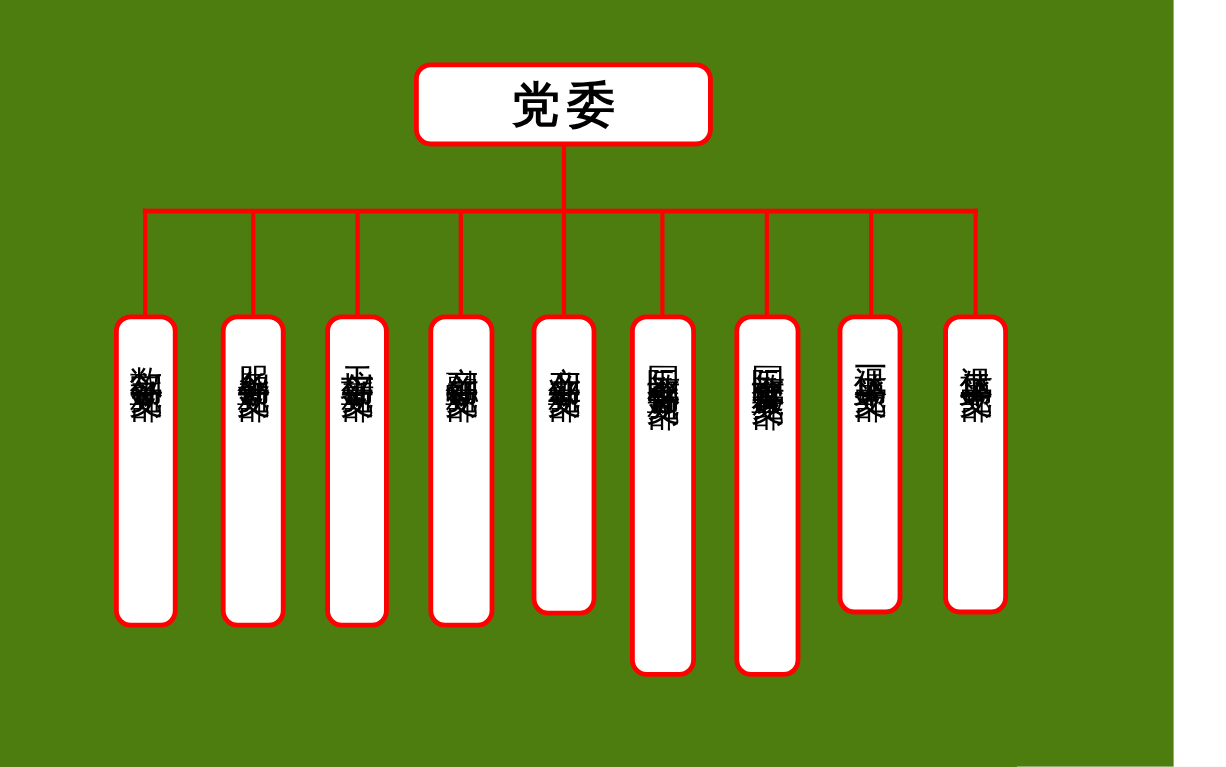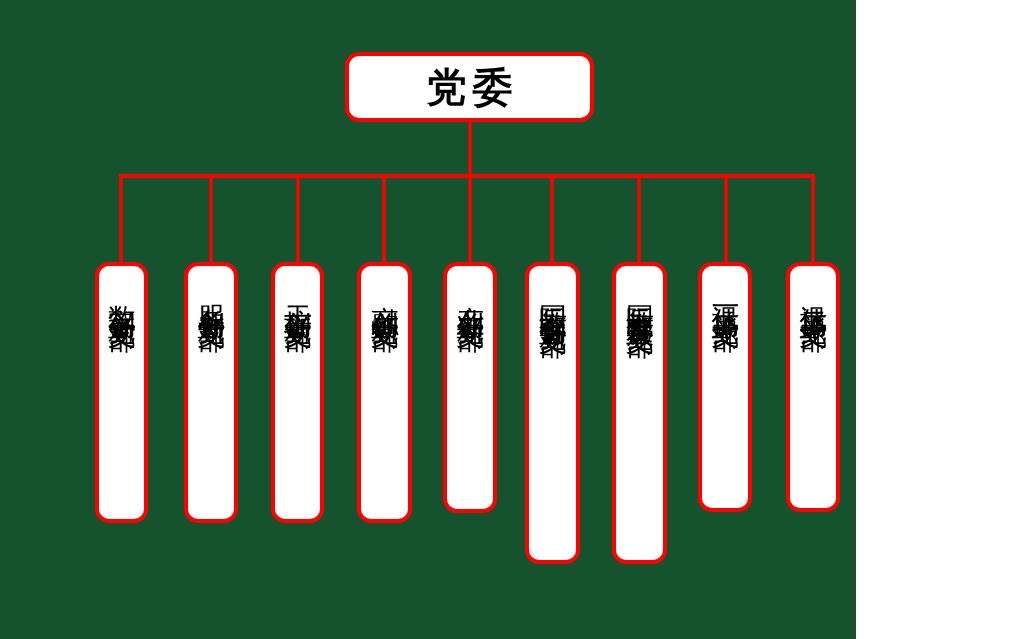--- a/index.html
+++ b/index.html
@@ -2,23 +2,23 @@
 <html><head>
 <meta charset="utf-8">
 <style>
   html, body {
     margin: 0;
     padding: 0;
     background: #ffffff;
   }
   .stage {
     position: relative;
-    width: 856px;
+    width: 978px;
     height: 639px;
-    background: #14532d;
+    background: #4d7c0f;
     overflow: hidden;
     font-family: "Liberation Sans", sans-serif;
   }
   .connectors {
     position: absolute;
     left: 0;
     top: 0;
     width: 1022px;
     height: 639px;
     pointer-events: none;

